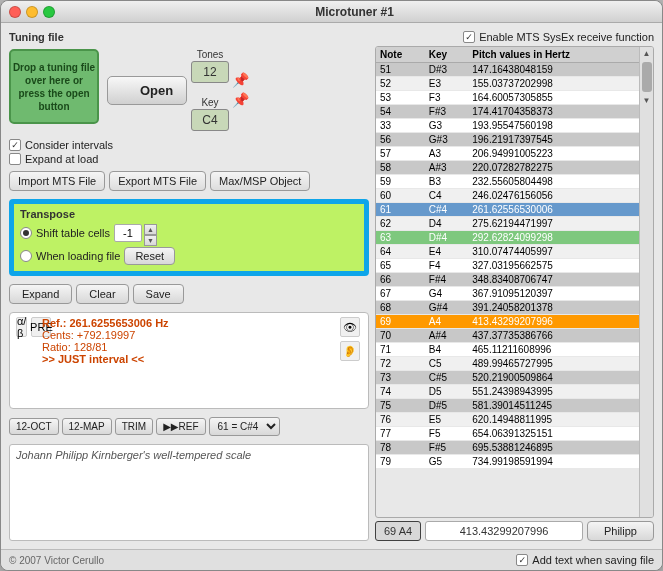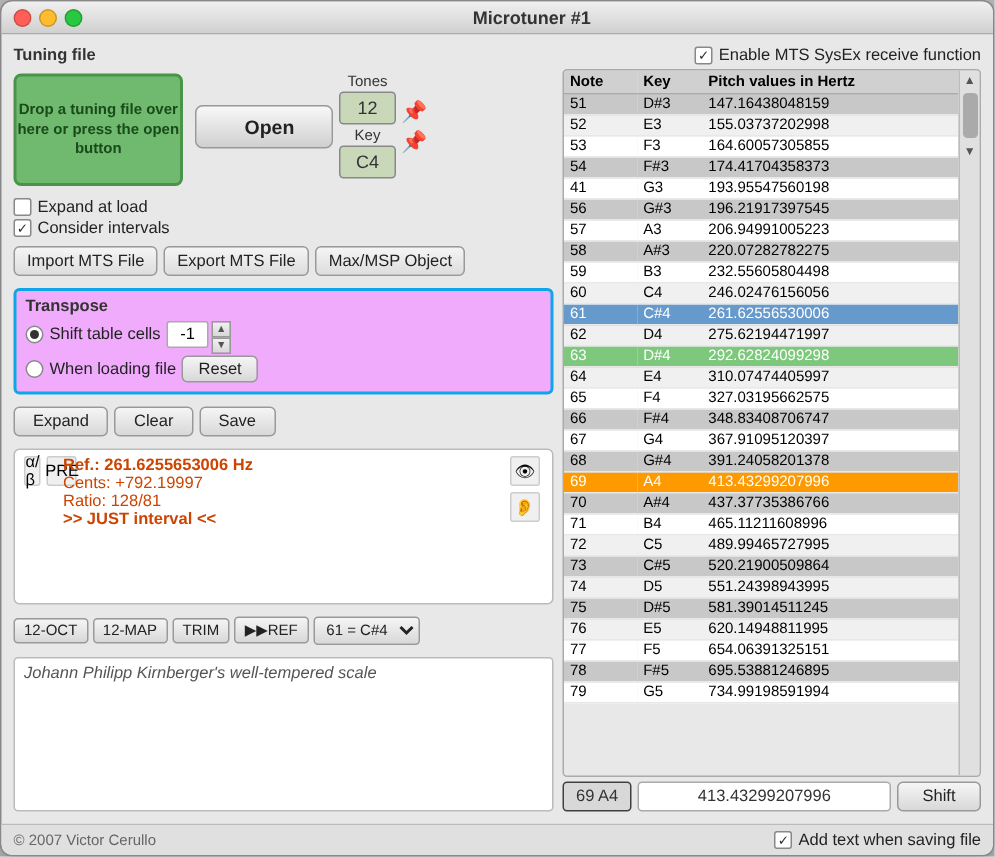--- a/index.html
+++ b/index.html
@@ -91,21 +91,21 @@
       width: 120px;
     }
     
     .drop-open-row {
       display: flex;
       align-items: flex-start;
       gap: 8px;
       margin-bottom: 4px;
     }
     .drop-zone {
-      width: 113px;
+      width: 90px;
       height: 75px;
       background: #6fba6f;
       border: 2px solid #4a944a;
       border-radius: 5px;
       display: flex;
       align-items: center;
       justify-content: center;
       padding: 0;
       text-align: center;
       font-size: 10px;
@@ -116,21 +116,21 @@
     }
     .open-btn {
       background: linear-gradient(to bottom, #f8f8f8, #d0d0d0);
       border: 1px solid #999;
       border-radius: 5px;
       padding: 6px 32px;
       font-size: 13px;
       font-weight: bold;
       cursor: pointer;
       color: #222;
-      width: 92px;
+      width: 80px;
     }
     .labeled-box {
       display: flex;
       flex-direction: column;
       align-items: center;
     }
     .box-label {
       font-size: 10px;
       color: #333;
       margin-bottom: 1px;
@@ -199,24 +199,24 @@
       background: linear-gradient(to bottom, #f5f5f5, #ddd);
       border: 1px solid #999;
       border-radius: 4px;
       padding: 3px 8px;
       font-size: 11px;
       cursor: pointer;
       color: #222;
     }
     
     .transpose-section {
-      border: 2px solid #0ea5e9;
+      border: 5px solid #0ea5e9;
       border-radius: 4px;
       padding: 4px 6px;
-      background: #f0abfc;
+      background: #bef264;
       margin-bottom: 4px;
     }
     .transpose-label {
       font-size: 11px;
       font-weight: bold;
       margin-bottom: 4px;
       color: #333;
     }
     .radio-row {
       display: flex;
@@ -538,46 +538,46 @@
 
       <div class="tuning-row">
         <span class="section-label">Tuning file</span>
       </div>
 
       <div class="drop-open-row">
         <div class="drop-zone">Drop a tuning file over here or press the open button</div>
         <div style="display:flex; flex-direction:column; gap:4px;">
           <div style="display:flex; align-items:center; gap:4px;">
             <button class="open-btn">Open</button>
-            <div style="display:flex; flex-direction:column; gap:2px;">
+            <div style="display:flex; flex-direction:column; gap:14px;">
               <div class="labeled-box">
                 <span class="box-label">Tones</span>
                 <div class="value-box">12</div>
               </div>
               <div class="labeled-box">
                 <span class="box-label">Key</span>
                 <div class="value-box">C4</div>
               </div>
             </div>
             <div style="display:flex; flex-direction:column; gap:4px;">
               <div class="pin-icon">📌</div>
               <div class="pin-icon">📌</div>
             </div>
           </div>
         </div>
       </div>
 
       <div class="checkbox-row">
         <div class="checkbox-item">
+          <div class="cb checked"></div>
+          <span class="cb-label">Consider intervals</span>
+        </div>
+        <div class="checkbox-item">
           <div class="cb"></div>
           <span class="cb-label">Expand at load</span>
-        </div>
-        <div class="checkbox-item">
-          <div class="cb checked"></div>
-          <span class="cb-label">Consider intervals</span>
         </div>
       </div>
 
       <div class="btns-row">
         <button class="small-btn">Import MTS File</button>
         <button class="small-btn">Export MTS File</button>
         <button class="small-btn">Max/MSP Object</button>
       </div>
 
       <div class="transpose-section">
@@ -673,21 +673,21 @@
                   <td>53</td>
                   <td>F3</td>
                   <td>164.60057305855</td>
                 </tr>
                 <tr class="row-gray">
                   <td>54</td>
                   <td>F#3</td>
                   <td>174.41704358373</td>
                 </tr>
                 <tr class="row-normal">
-                  <td>41</td>
+                  <td>33</td>
                   <td>G3</td>
                   <td>193.95547560198</td>
                 </tr>
                 <tr class="row-gray">
                   <td>56</td>
                   <td>G#3</td>
                   <td>196.21917397545</td>
                 </tr>
                 <tr class="row-normal">
                   <td>57</td>
@@ -810,21 +810,21 @@
         <div class="scrollbar-area">
           <div class="scroll-arrow">▲</div>
           <div class="scroll-thumb"></div>
           <div class="scroll-arrow">▼</div>
         </div>
       </div>
 
       <div class="table-bottom">
         <div class="note-badge">69 A4</div>
         <div class="pitch-value-display">413.43299207996</div>
-        <button class="accept-btn">Shift</button>
+        <button class="accept-btn">Philipp</button>
       </div>
     </div>
   </div>
 
   <div class="footer">
     <span class="copyright">© 2007 Victor Cerullo</span>
     <div class="add-text-row">
       <div class="cb checked"></div>
       <span class="cb-label">Add text when saving file</span>
     </div>

